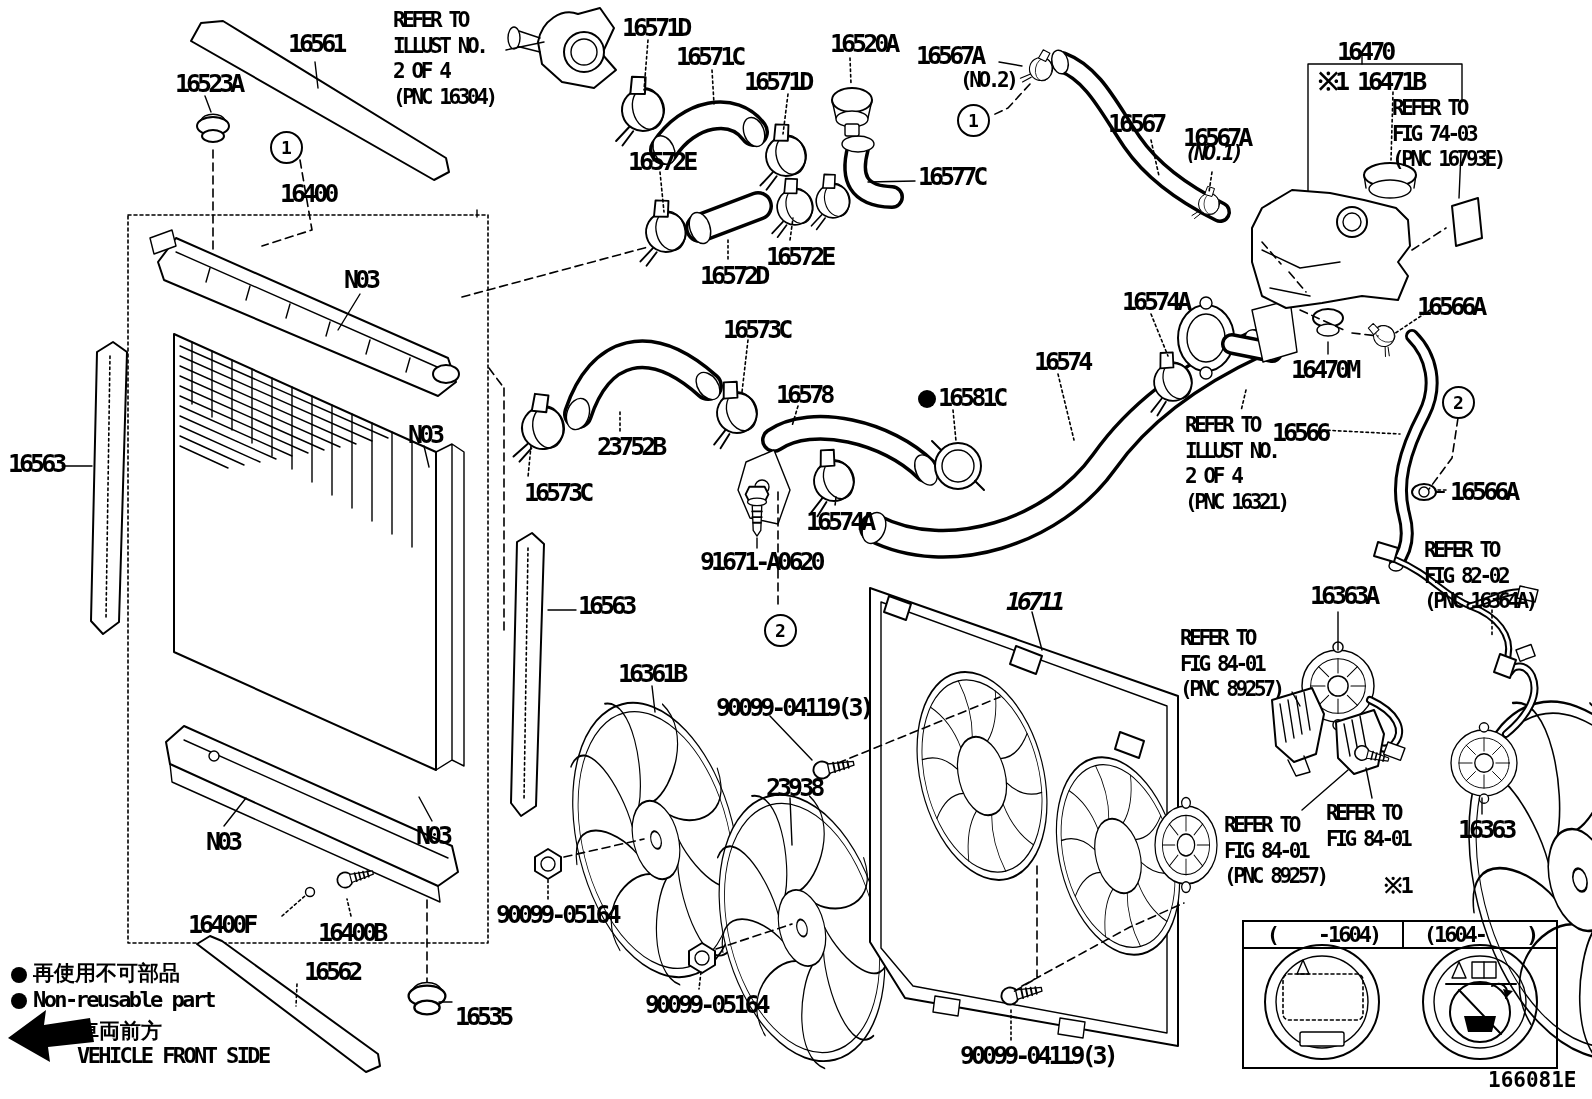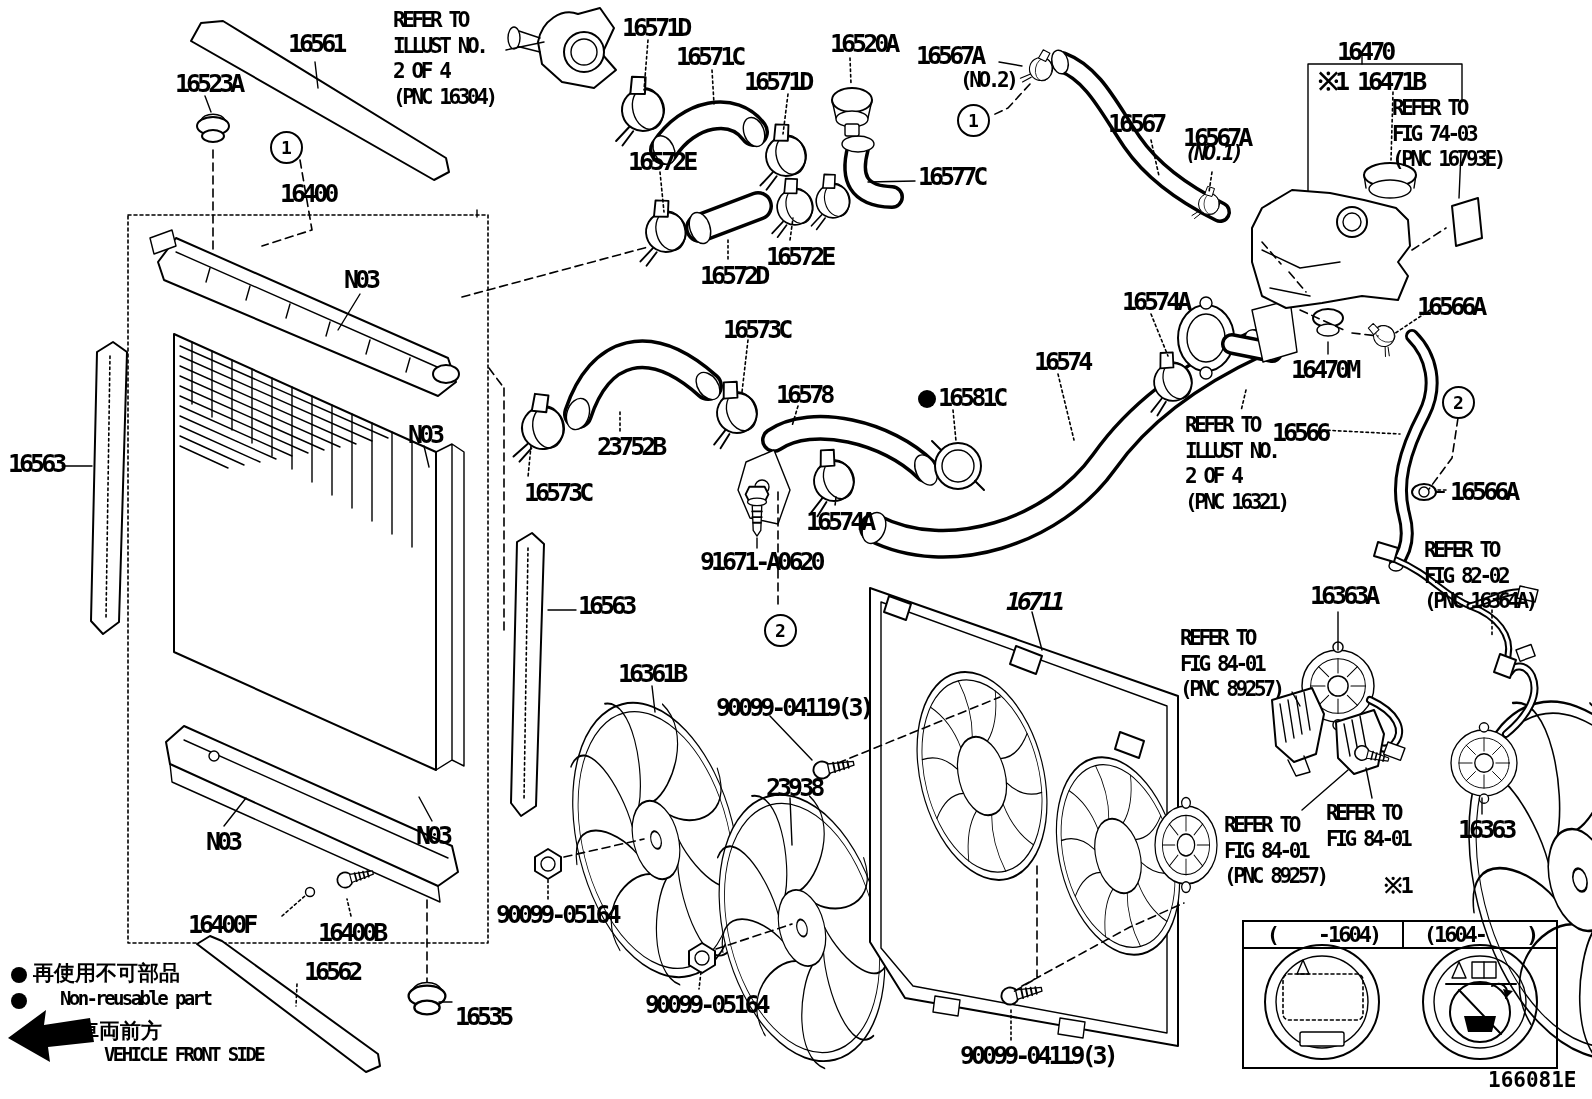--- a/index.html
+++ b/index.html
@@ -19,21 +19,21 @@
   .w24o{stroke-width:24;} .w24i{stroke:#fff;stroke-width:17;}
   .w22o{stroke-width:22;} .w22i{stroke:#fff;stroke-width:15;}
   .w14o{stroke-width:14;} .w14i{stroke:#fff;stroke-width:8;}
   .w8o {stroke-width:8;}  .w8i {stroke:#fff;stroke-width:4;}
   .w7o {stroke-width:7;}  .w7i {stroke:#fff;stroke-width:3;}
   #labels{position:absolute;left:0;top:0;width:100%;height:100%;z-index:3;}
   .lbl{position:absolute;white-space:pre-line;font:700 25px/1.08 "DejaVu Sans Mono",monospace;
        letter-spacing:-4px;color:#000;}
   .sm{font-size:21px;line-height:1.22;letter-spacing:-3.4px;}
   .jp{font-family:"DejaVu Sans",sans-serif;font-size:21px;letter-spacing:0;line-height:1.1;}
-  .en{font-size:19px;letter-spacing:-2.6px;margin-left:27px;}
+  .en{font-size:22px;letter-spacing:-2.6px;}
   .note{position:absolute;left:8px;top:1072px;font:400 19px "DejaVu Sans Mono",monospace;
         letter-spacing:-3px;white-space:pre;}
   .figid{position:absolute;left:1488px;top:1068px;font:700 21px "DejaVu Sans Mono",monospace;letter-spacing:0;}
   .callout{position:absolute;width:29px;height:29px;border:2.5px solid #000;border-radius:50%;
            background:#fff;display:flex;align-items:center;justify-content:center;
            font:700 18px "DejaVu Sans Mono",monospace;z-index:3;}
   .parttable{position:absolute;left:1242px;top:893px;width:316px;height:176px;z-index:2;}
   .pt-note{position:absolute;left:142px;top:-24px;font:700 22px "DejaVu Sans Mono",monospace;letter-spacing:-2px;}
   .pt-grid{position:absolute;inset:0;border:2px solid #000;display:grid;
            grid-template-columns:160px 1fr;grid-template-rows:27px 1fr;margin-top:27px;}

